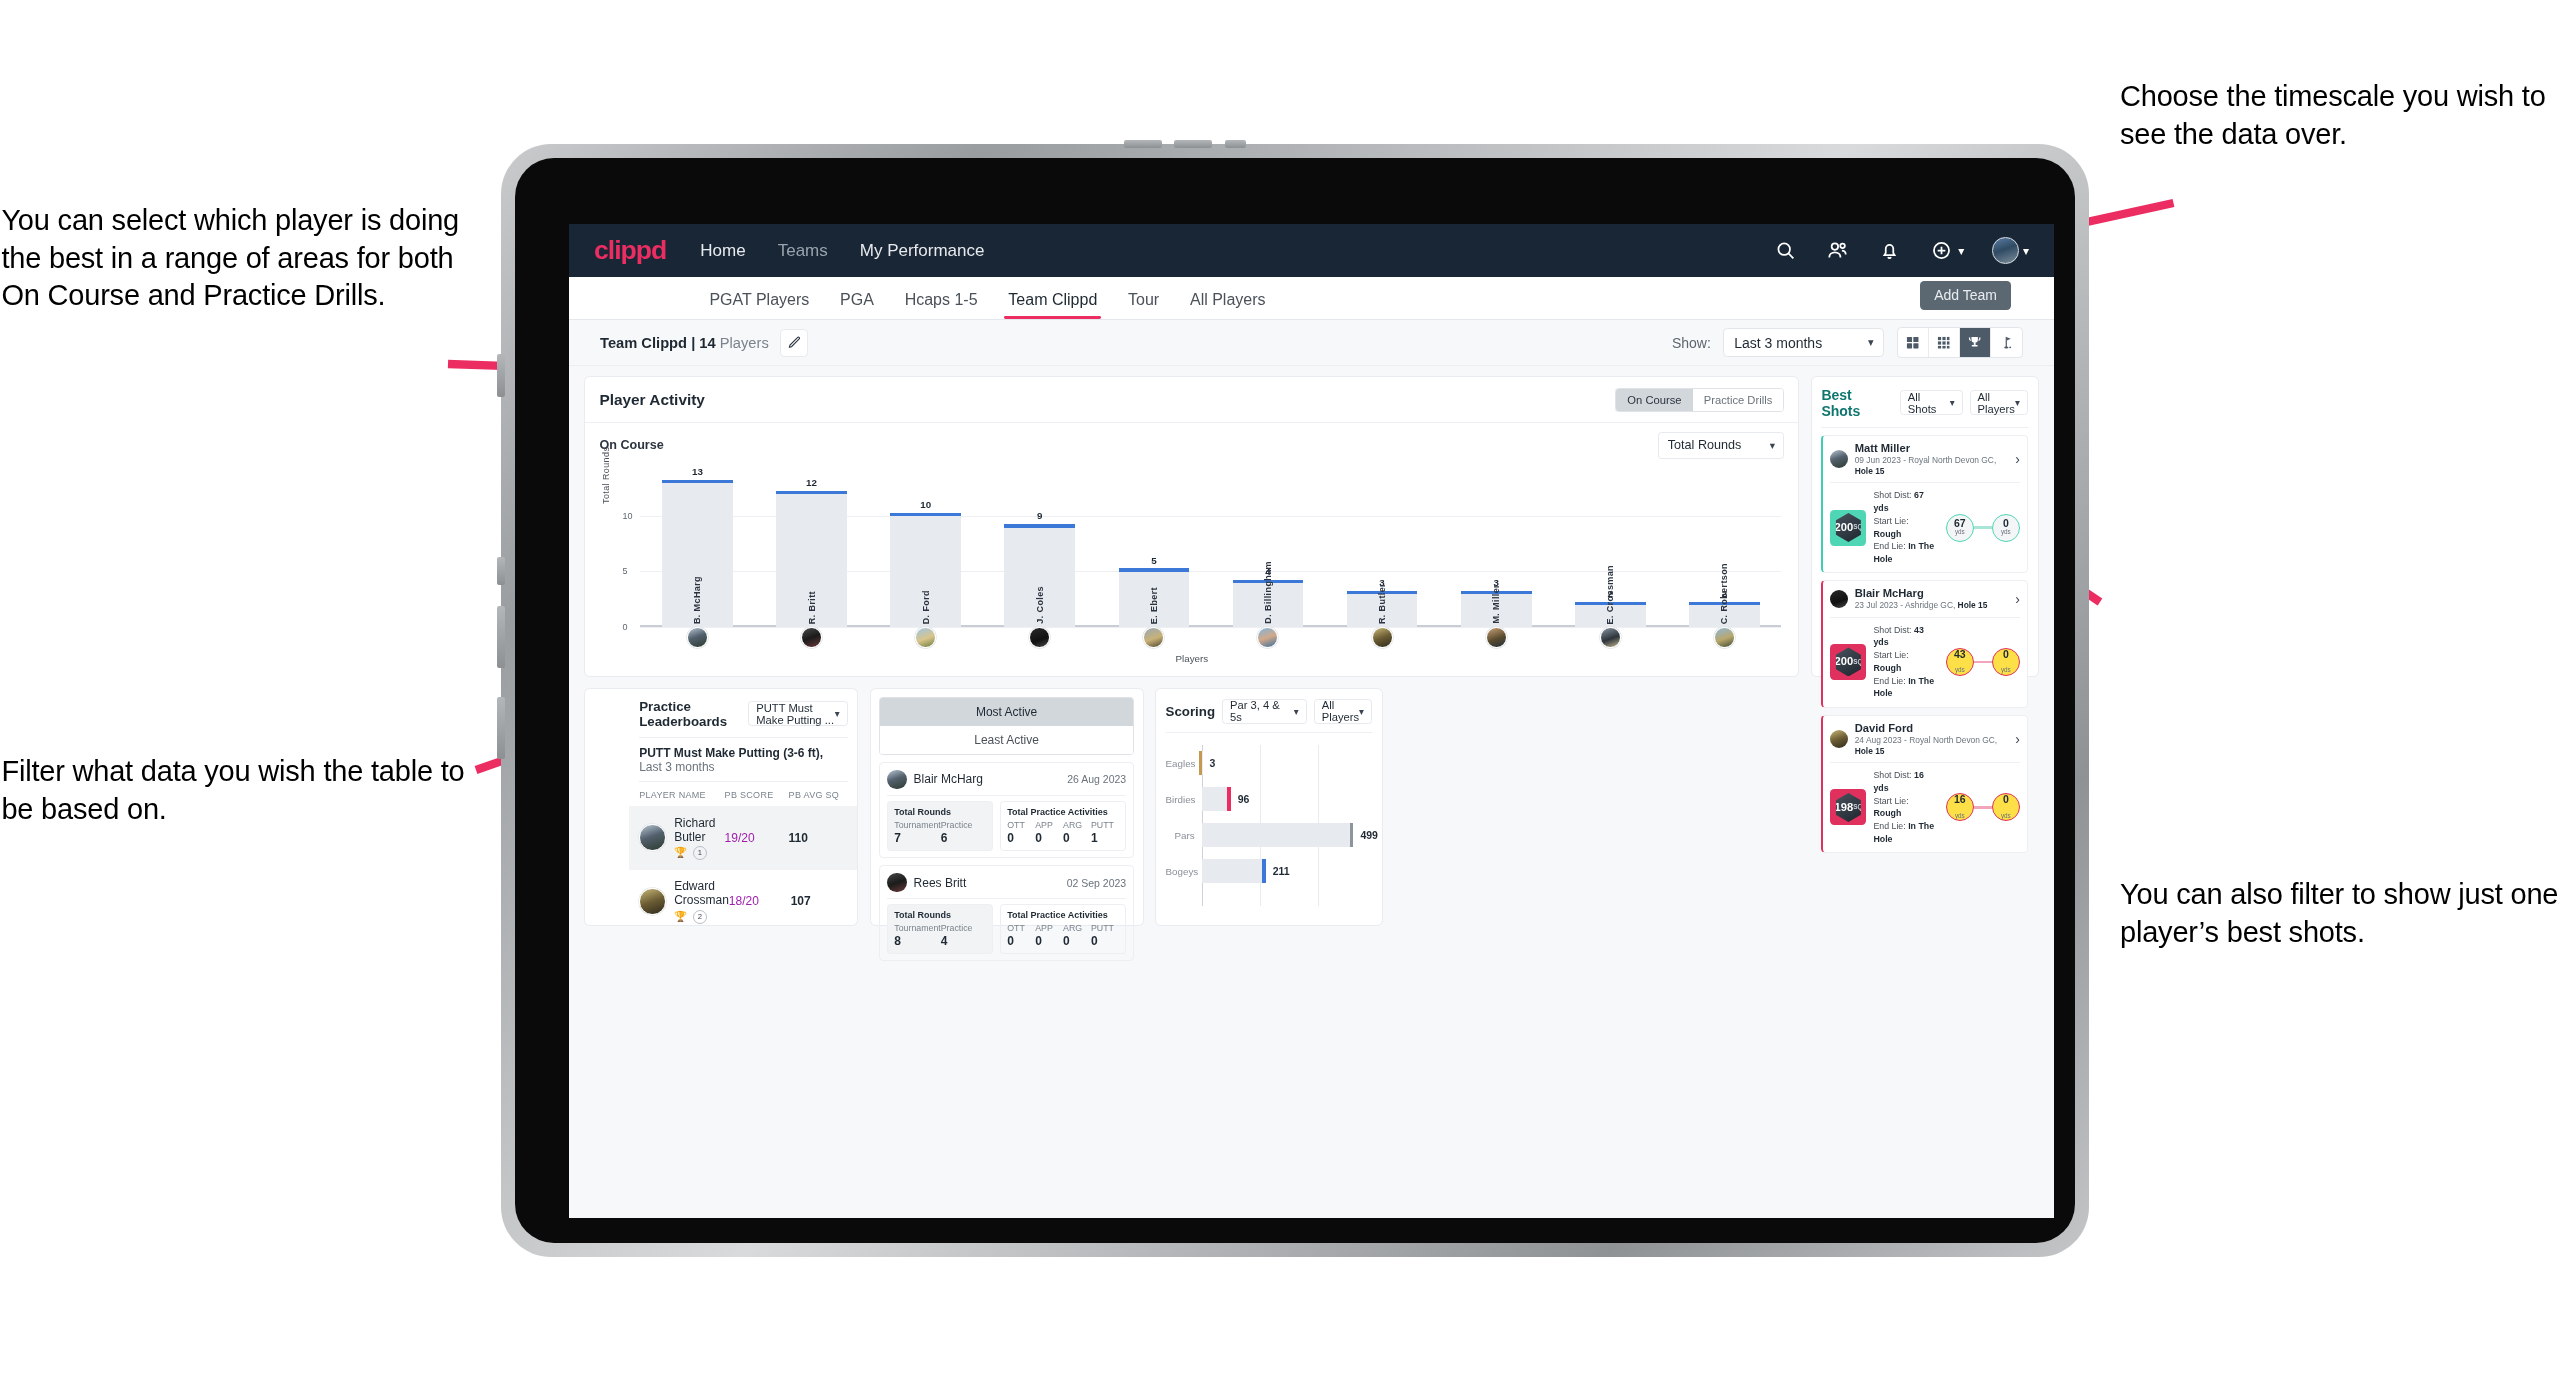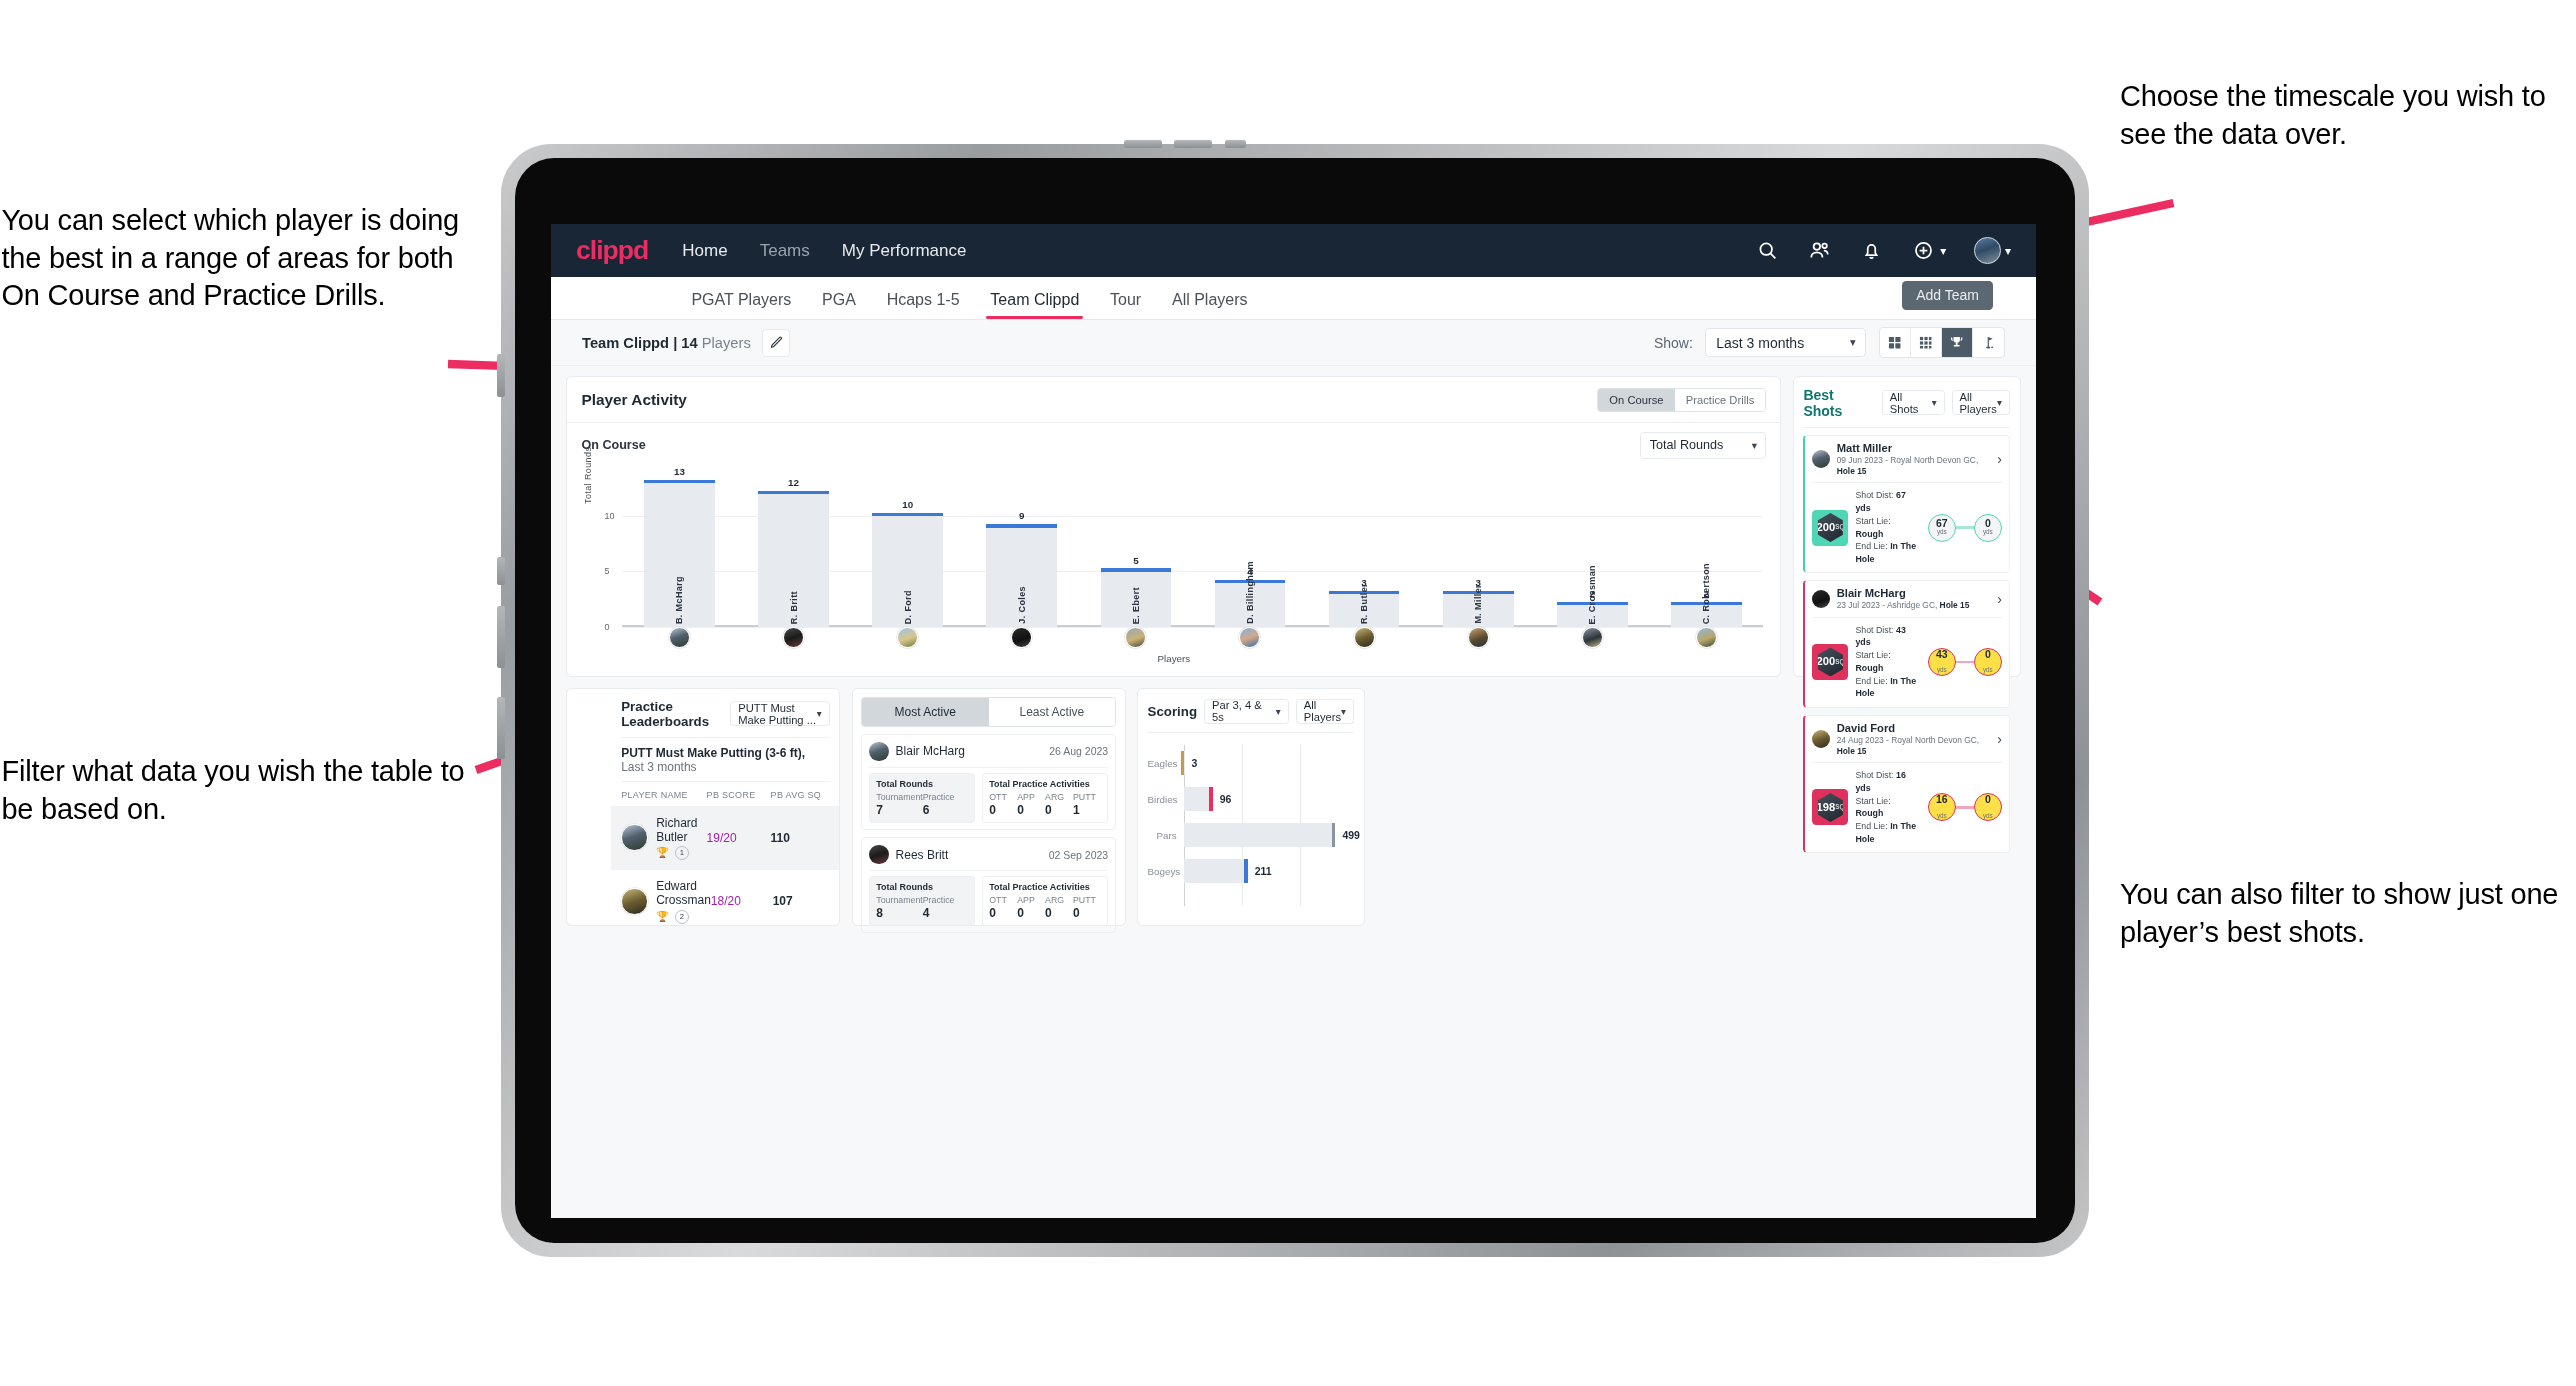--- a/index.html
+++ b/index.html
@@ -47,21 +47,21 @@
   .btn-top1 { left: 623px; top: -4.2px; width: 38px; height: 8.4px; }
   .btn-top2 { left: 673px; top: -4.2px; width: 38px; height: 8.4px; }
   .btn-top3 { left: 724px; top: -4.2px; width: 21px; height: 8.4px; }
   .btn-l1   { left: -4.2px;  top: 210px; width: 8.4px; height: 43px; }
   .btn-l2   { left: -4.2px;  top: 413px; width: 8.4px; height: 28px; }
   .btn-l3   { left: -4.2px;  top: 462px; width: 8.4px; height: 62px; }
   .btn-l4   { left: -4.2px;  top: 553px; width: 8.4px; height: 62px; }
 
   
   .app {
-    position: absolute; left: 36px; top: 66px;
+    position: absolute; left: 54px; top: 66px;
     width: 1485px; height: 994px;
     background: #f7f8fa;
     overflow: hidden;
   }
 
   
   .topnav {
     height: 53px; background: #182636;
     display: flex; align-items: center;
     padding: 0 25px;
@@ -265,21 +265,21 @@
   .lb-nm .n { font-size: 12px; color: #1f2933; }
   .lb-trophy { display: flex; align-items: center; gap: 5.6px; margin-top: 2.1px; }
   .trophy { font-size: 10.5px; }
   .rankcirc {
     width: 14px; height: 14px; border-radius: 50%; border: 0.7px solid #b9c0c7;
     font-size: 7.7px; color: #3b4552; display: flex; align-items: center; justify-content: center;
   }
   .lb-s1 { width: 64px; font-size: 12px; color: #a21caf; }
   .lb-s2 { width: 59px; font-size: 12px; font-weight: 700; color: #1f2933; }
 
-  .ma-tabs { display: flex; margin: 8.4px 8.4px 0 8.4px; border: 0.7px solid #dfe3e7; border-radius: 3.5px; overflow: hidden; }
+  .ma-tabs { display: flex; margin: 8.4px 8.4px 0 8.4px; border: 0.7px solid #dfe3e7; border-radius: 3.5px; overflow: hidden; flex-direction: column; }
   .ma-tab { flex: 1; text-align: center; font-size: 12px; padding: 7px 0; color: #4a5159; background: #fff; }
   .ma-tab.on { background: #d2d7dc; color: #1f2933; }
   .ma-card { margin: 7px 8.4px 0 8.4px; border: 0.7px solid #eceef1; border-radius: 4.2px; padding: 6.3px 7px; }
   .ma-top { display: flex; align-items: center; gap: 7px; }
   .ma-av { width: 19.6px; height: 19.6px; border-radius: 50%; flex: none; }
   .ma-nm { font-size: 12px; color: #1f2933; }
   .ma-dt { margin-left: auto; font-size: 10.5px; color: #6a737c; }
   .ma-div { height: 0.7px; background: #eef0f3; margin: 5.6px 0; }
   .ma-panels { display: flex; gap: 7px; }
   .pnl { border: 0.7px solid #eceef1; border-radius: 3.5px; padding: 4.9px 6.3px; }

